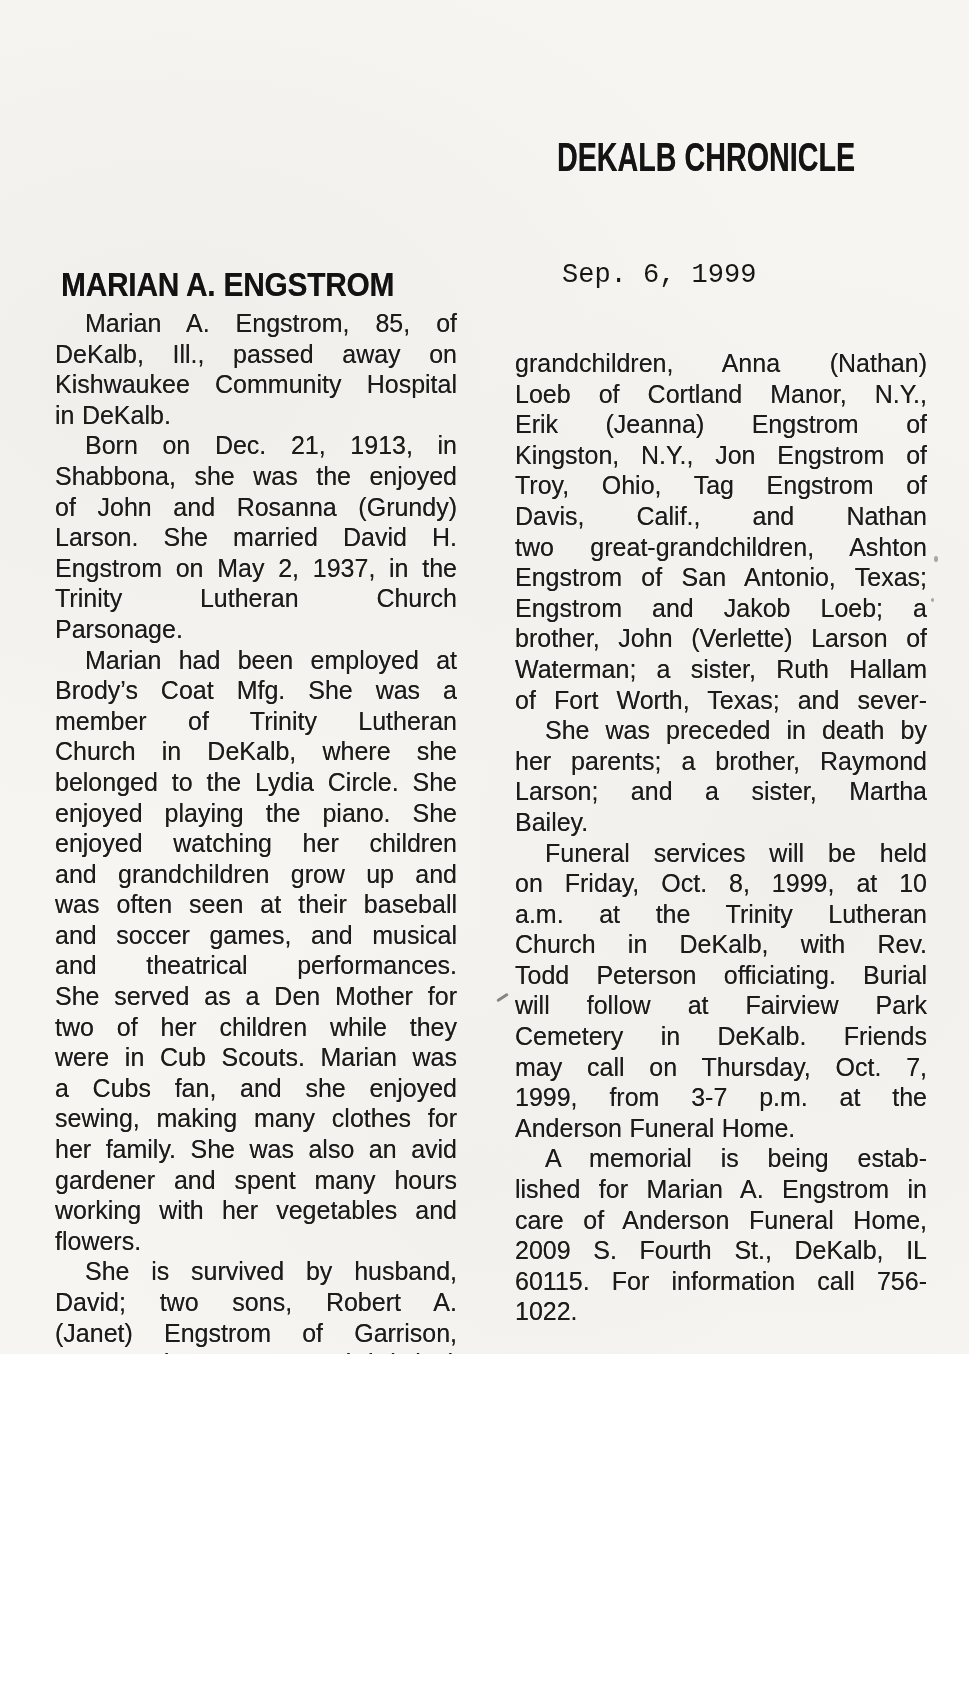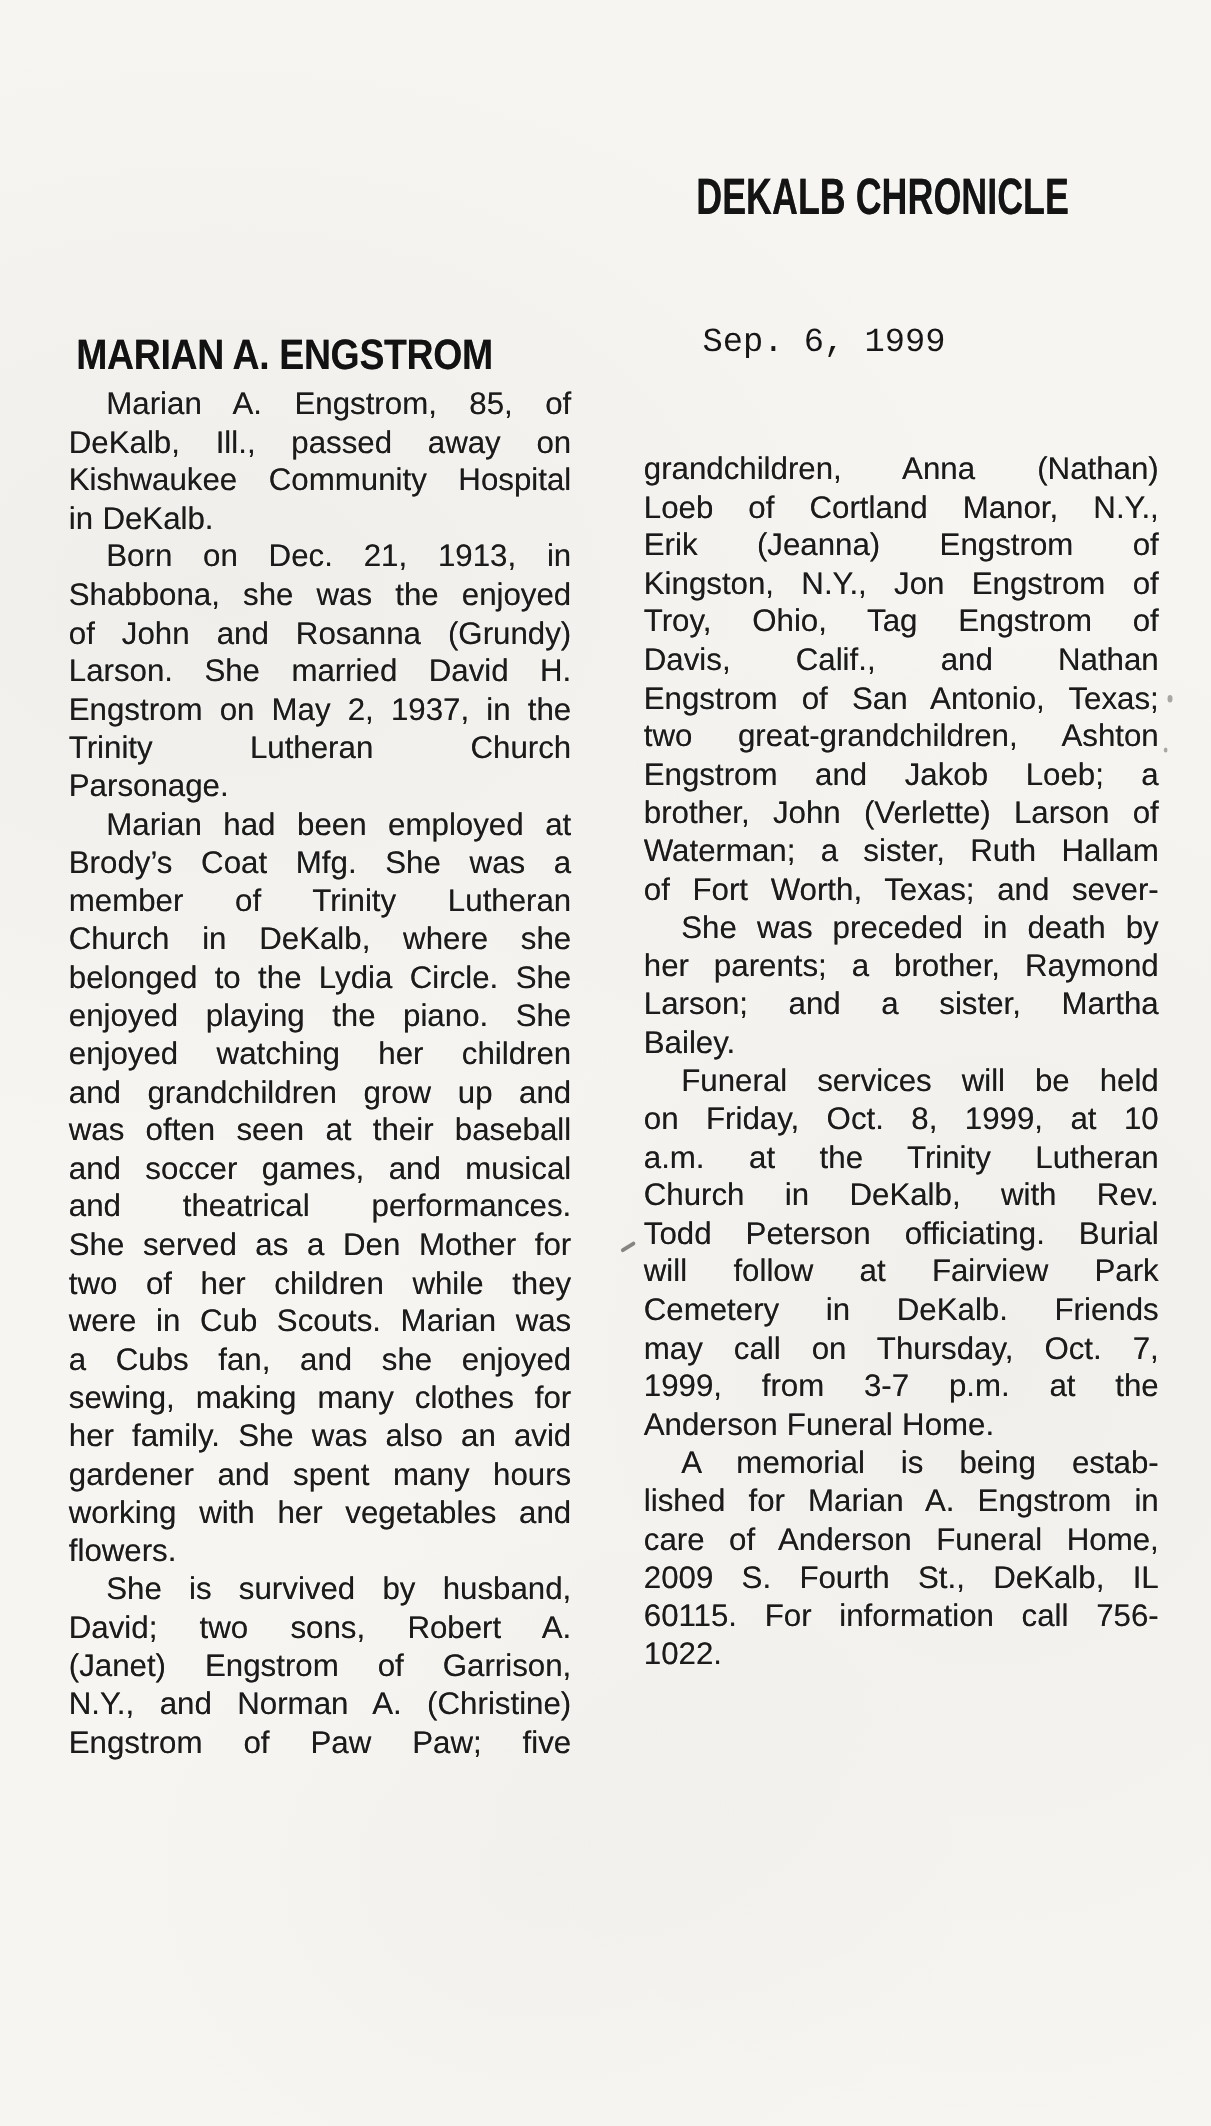--- a/index.html
+++ b/index.html
@@ -1,18 +1,18 @@
 <!DOCTYPE html>
 <html><head>
 <meta charset="utf-8">
 <style>
   html,body{margin:0;padding:0;background:#ffffff;}
   .scan-page{
     position:relative;
-    width:969px;height:1701px;
+    width:969px;height:1354px;
     overflow:hidden;
     background:
       radial-gradient(900px 650px at 18% 28%, rgba(110,110,104,0.05), rgba(0,0,0,0) 70%),
       radial-gradient(750px 900px at 82% 64%, rgba(110,110,104,0.045), rgba(0,0,0,0) 70%),
       radial-gradient(500px 400px at 45% 88%, rgba(110,110,104,0.03), rgba(0,0,0,0) 70%),
       #f6f5f2;
     font-family:"Liberation Sans", sans-serif;
     color:#1b1b1b;
     text-decoration:underline;
   }
@@ -26,21 +26,21 @@
   }
   .issue-date{
     position:absolute;left:562px;top:258px;
     font-family:"Liberation Mono","DejaVu Sans Mono",monospace;
     font-size:27px;line-height:34px;
     color:#161616;
     white-space:nowrap;
   }
   .col{position:absolute;}
   .col-left{left:55px;top:266px;width:402px;}
-  .col-right{left:515px;top:360px;width:412px;}
+  .col-right{left:515px;top:348px;width:412px;}
   .headline{
     margin:0 0 5px 6px;
     font-size:34px;line-height:37px;font-weight:bold;
     letter-spacing:-0.3px;white-space:nowrap;
     transform:scaleX(0.88);transform-origin:0 50%;
     color:#121212;
     text-shadow:0 0 0.5px rgba(0,0,0,0.55);
   }
   .obit-lines .line{
     font-size:25px;line-height:30.6px;height:30.6px;
@@ -109,22 +109,22 @@
   </div>
 
   <div class="col col-right">
     <div class="obit-lines">
         <div class="line">grandchildren, Anna (Nathan)</div>
         <div class="line">Loeb of Cortland Manor, N.Y.,</div>
         <div class="line">Erik (Jeanna) Engstrom of</div>
         <div class="line">Kingston, N.Y., Jon Engstrom of</div>
         <div class="line">Troy, Ohio, Tag Engstrom of</div>
         <div class="line">Davis, Calif., and Nathan</div>
+        <div class="line">two great-grandchildren, Ashton</div>
         <div class="line">Engstrom of San Antonio, Texas;</div>
-        <div class="line">two great-grandchildren, Ashton</div>
         <div class="line">Engstrom and Jakob Loeb; a</div>
         <div class="line">brother, John (Verlette) Larson of</div>
         <div class="line">Waterman; a sister, Ruth Hallam</div>
         <div class="line">of Fort Worth, Texas; and sever-</div>
         <div class="line indent">She was preceded in death by</div>
         <div class="line">her parents; a brother, Raymond</div>
         <div class="line">Larson; and a sister, Martha</div>
         <div class="line para-end">Bailey.</div>
         <div class="line indent">Funeral services will be held</div>
         <div class="line">on Friday, Oct. 8, 1999, at 10</div>

